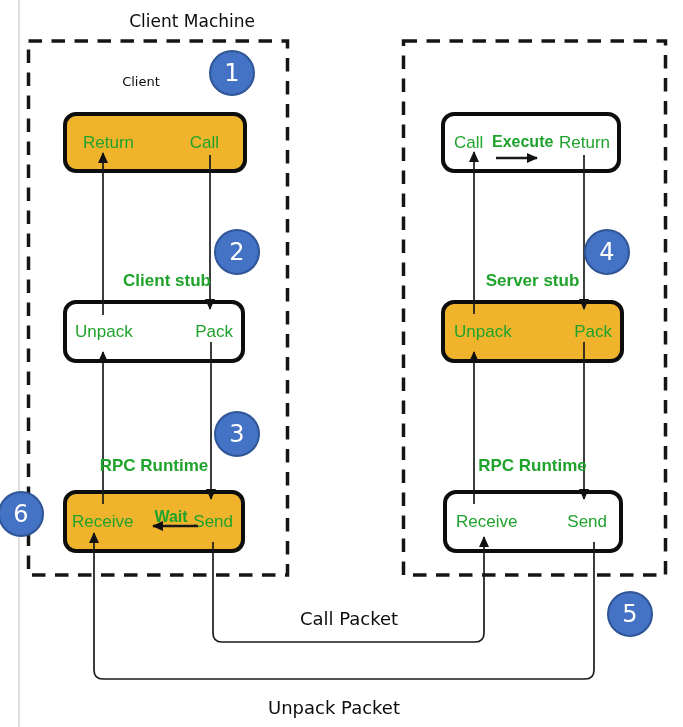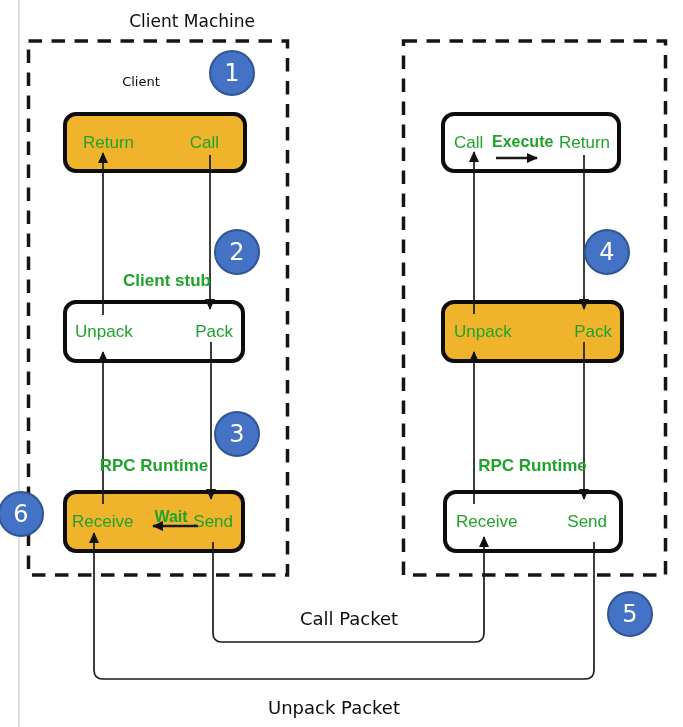--- a/index.html
+++ b/index.html
@@ -108,20 +108,21 @@
     <span>Send</span>
   </div>
   <div class="tiny-label" style="left:150px;top:508px;width:42px;">Wait</div>
 
   <div class="node-box" style="left:441px;top:112px;width:180px;height:61px;padding:0 7px 0 9px;">
     <span>Call</span>
     <span>Return</span>
   </div>
   <div class="tiny-label" style="left:492px;top:133px;width:56px;">Execute</div>
 
+  <div class="section-label" style="left:441px;top:271px;width:183px;">Server stub</div>
 
   <div class="node-box orange" style="left:441px;top:300px;width:183px;height:63px;padding:0 8px 0 9px;">
     <span>Unpack</span>
     <span>Pack</span>
   </div>
 
   <div class="section-label" style="left:441px;top:456px;width:183px;">RPC Runtime</div>
 
   <div class="node-box" style="left:443px;top:490px;width:180px;height:63px;padding:0 12px 0 9px;">
     <span>Receive</span>

